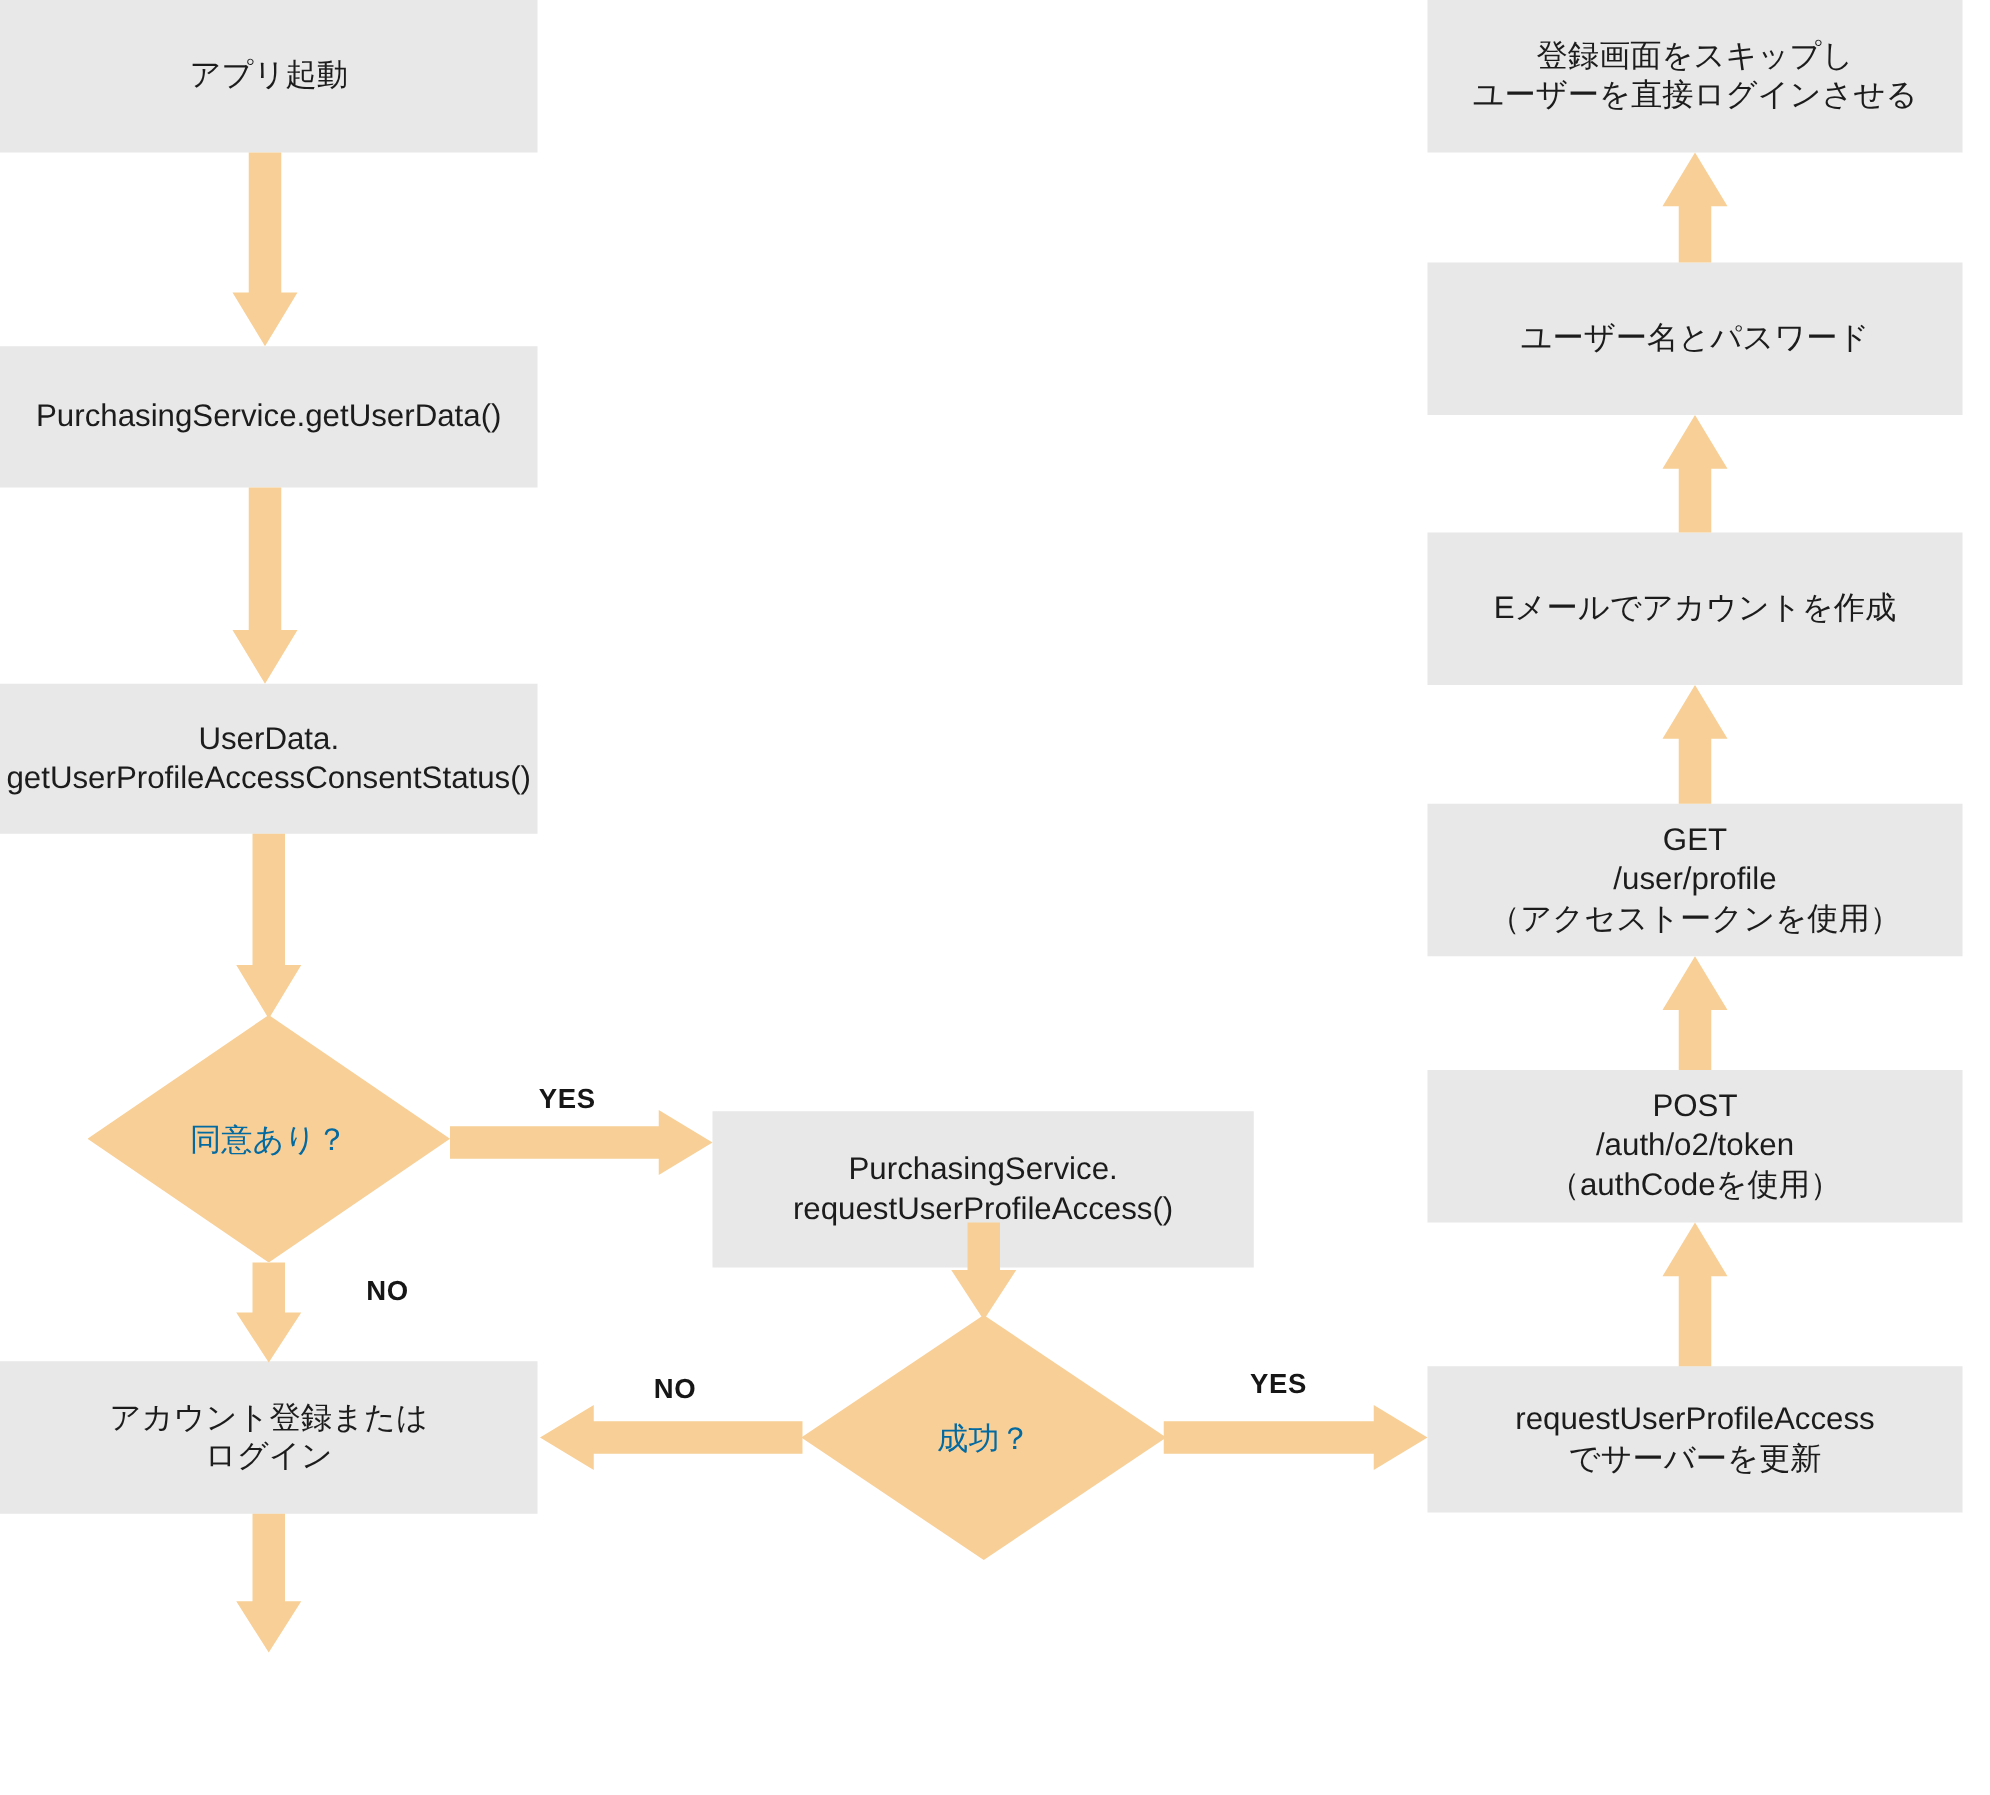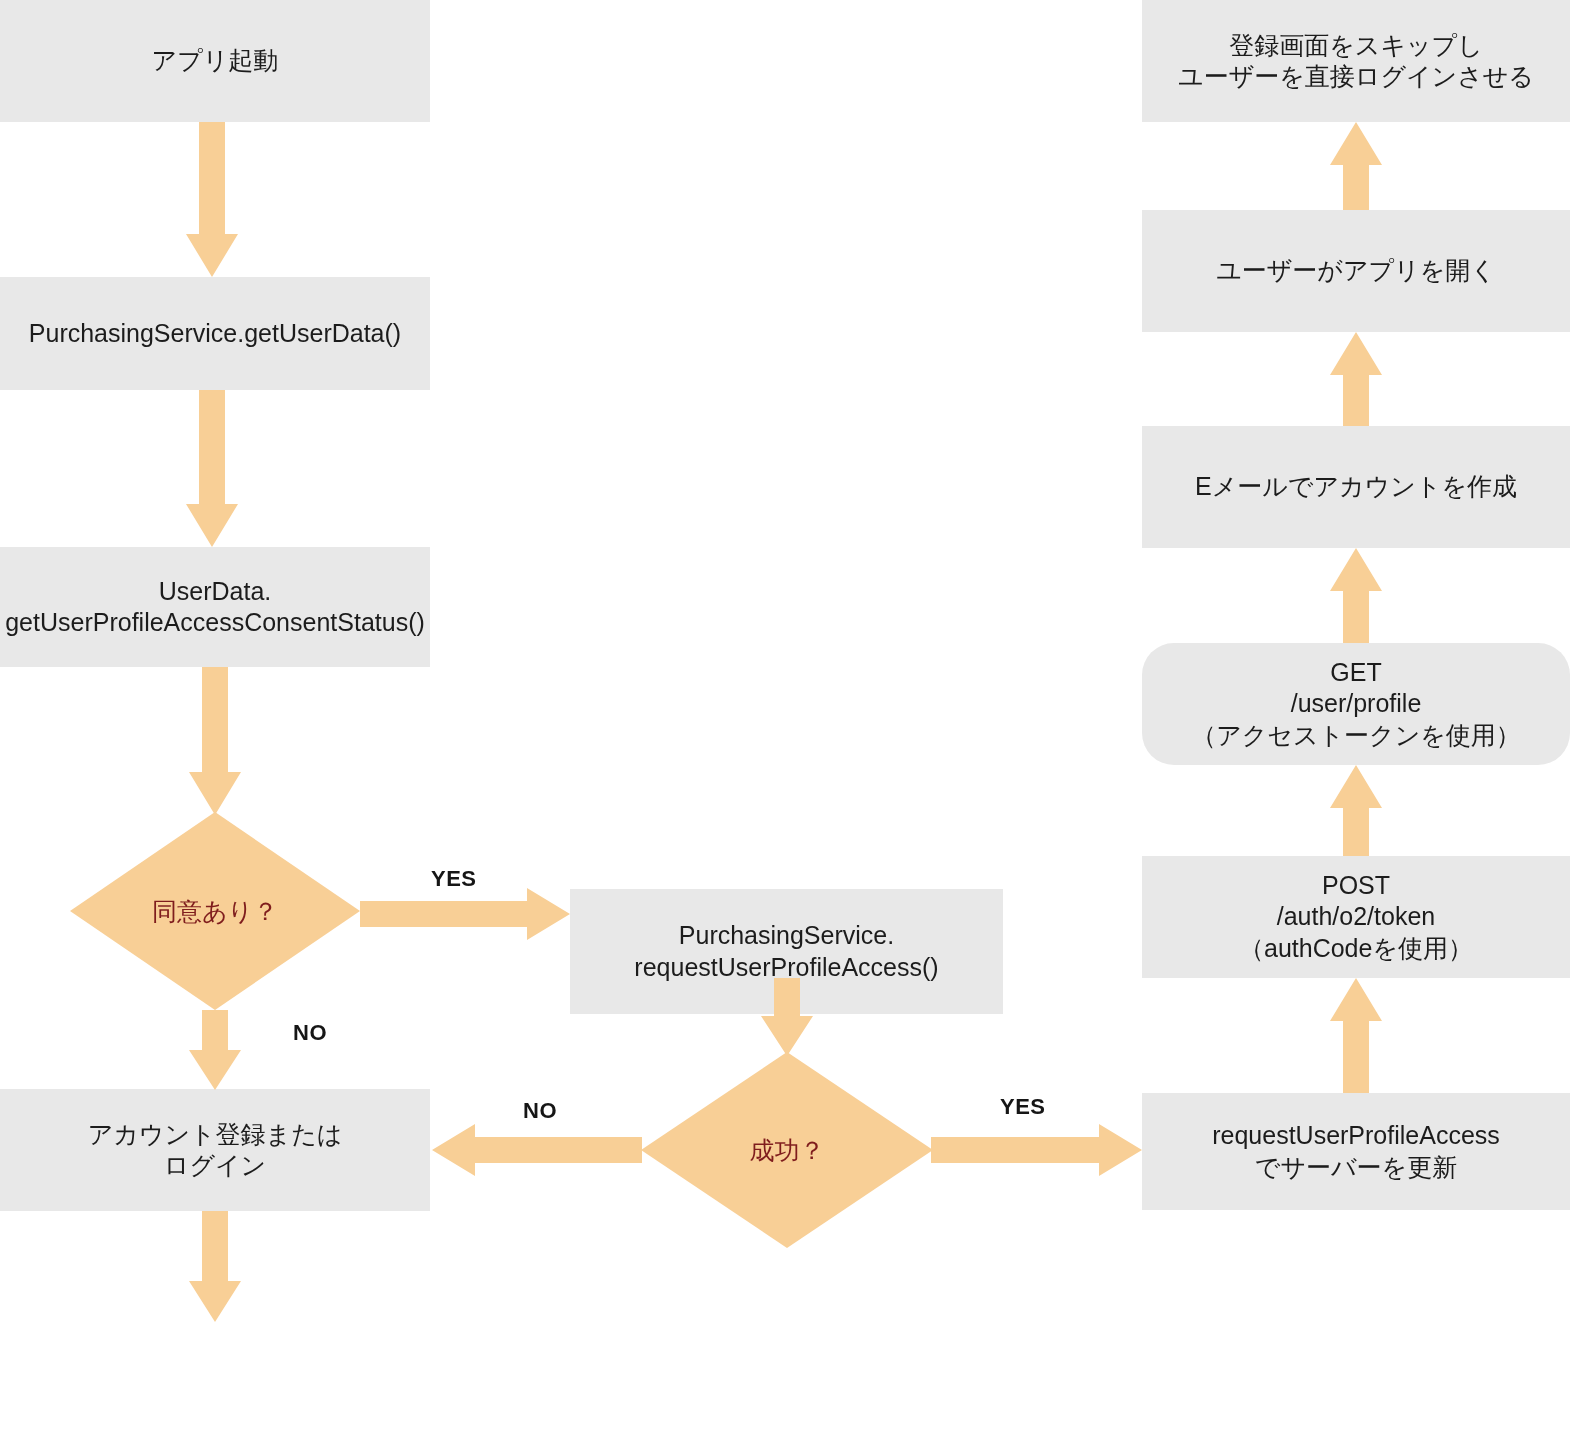--- a/index.html
+++ b/index.html
@@ -32,21 +32,21 @@
     padding: 4px 10px;
     box-sizing: border-box;
   }
   .diamond {
     position: absolute;
     display: flex;
     align-items: center;
     justify-content: center;
     text-align: center;
     font-size: 25px;
-    color: #7f1d1d;
+    color: #0369a1;
     background: #f8cf96;
     clip-path: polygon(50% 0%, 100% 50%, 50% 100%, 0% 50%);
     box-sizing: border-box;
   }
   .arrow {
     position: absolute;
   }
   .arrow svg {
     display: block;
     overflow: visible;
@@ -79,25 +79,25 @@
 
 
   <div class="node" style="left:570px; top:853px; width:433px; height:125px;margin-top:36px;">PurchasingService.
 requestUserProfileAccess()</div>
 
   <div class="diamond" style="left:641px; top:1052px; width:292px; height:196px;">成功？</div>
 
   <div class="node" style="left:1142px; top:0px; width:428px; height:122px;">登録画面をスキップし
 ユーザーを直接ログインさせる</div>
 
-  <div class="node" style="left:1142px; top:210px; width:428px; height:122px;">ユーザーがアプリを開く</div>
+  <div class="node" style="left:1142px; top:210px; width:428px; height:122px;">ユーザー名とパスワード</div>
 
   <div class="node" style="left:1142px; top:426px; width:428px; height:122px;text-align:right;">Eメールでアカウントを作成</div>
 
-  <div class="node" style="left:1142px; top:643px; width:428px; height:122px;border-radius:32px;">GET
+  <div class="node" style="left:1142px; top:643px; width:428px; height:122px;">GET
 /user/profile
 （アクセストークンを使用）</div>
 
   <div class="node" style="left:1142px; top:856px; width:428px; height:122px;">POST
 /auth/o2/token
 （authCodeを使用）</div>
 
   <div class="node" style="left:1142px; top:1093px; width:428px; height:117px;">requestUserProfileAccess
 でサーバーを更新</div>
 

